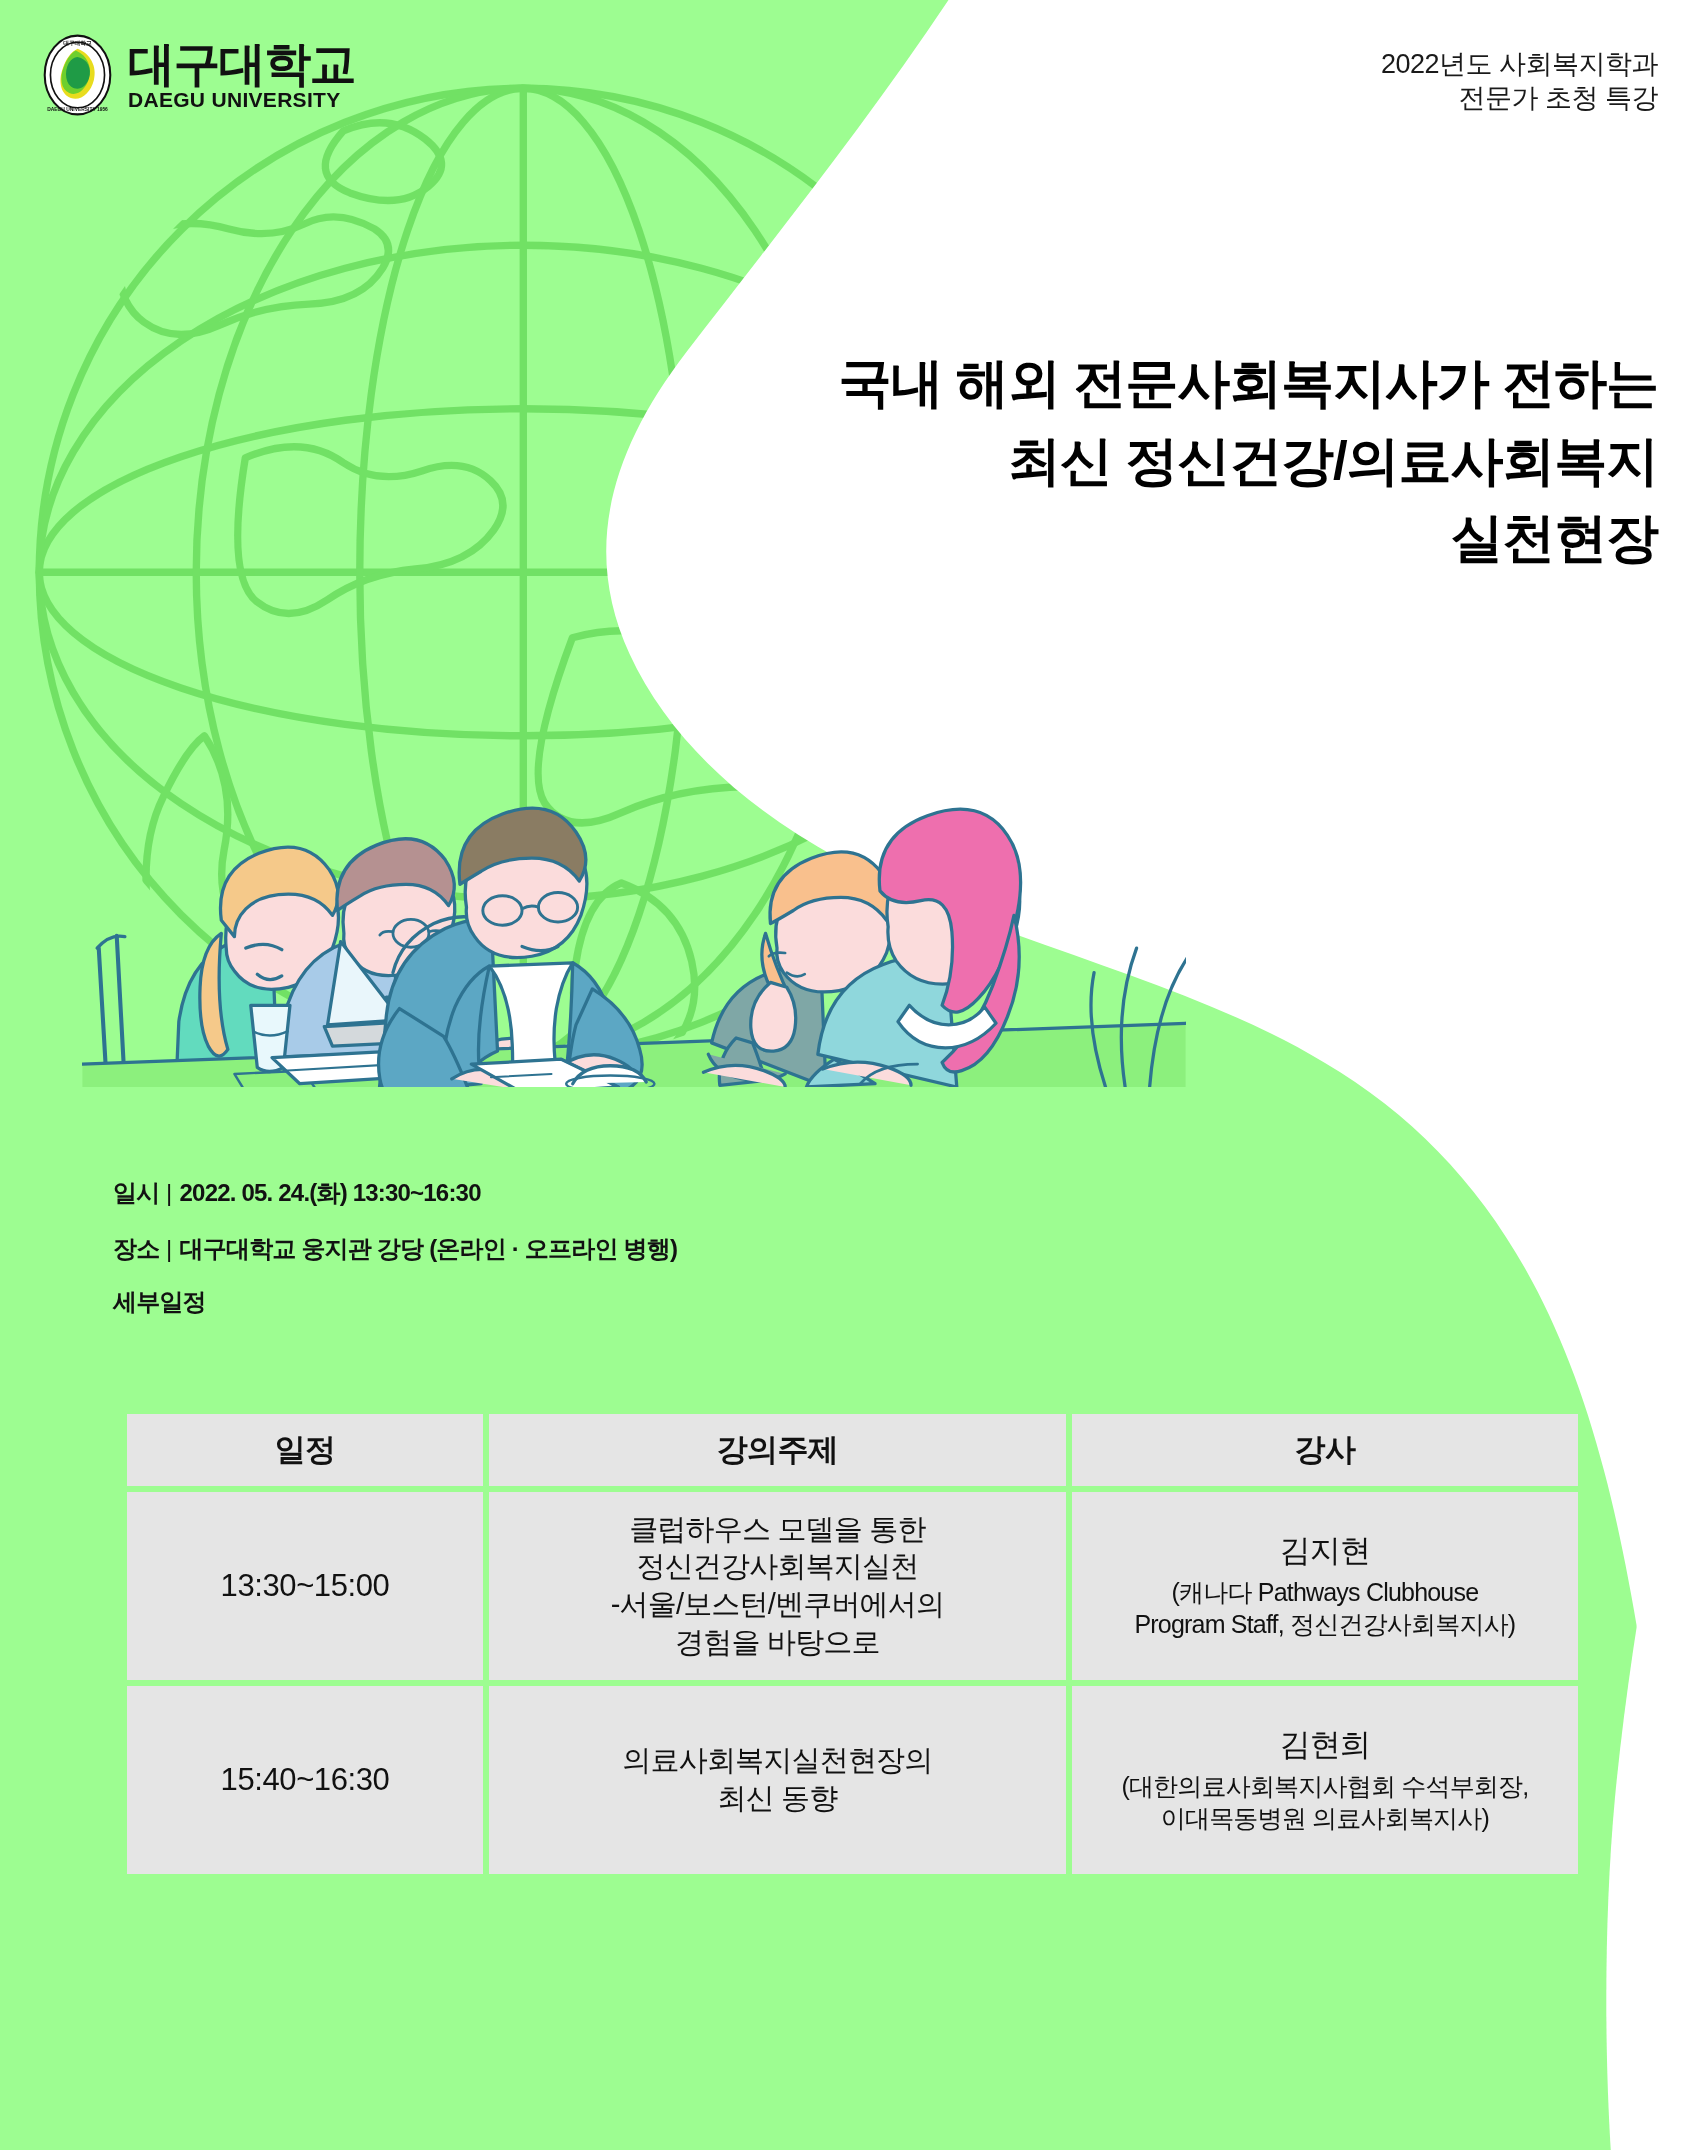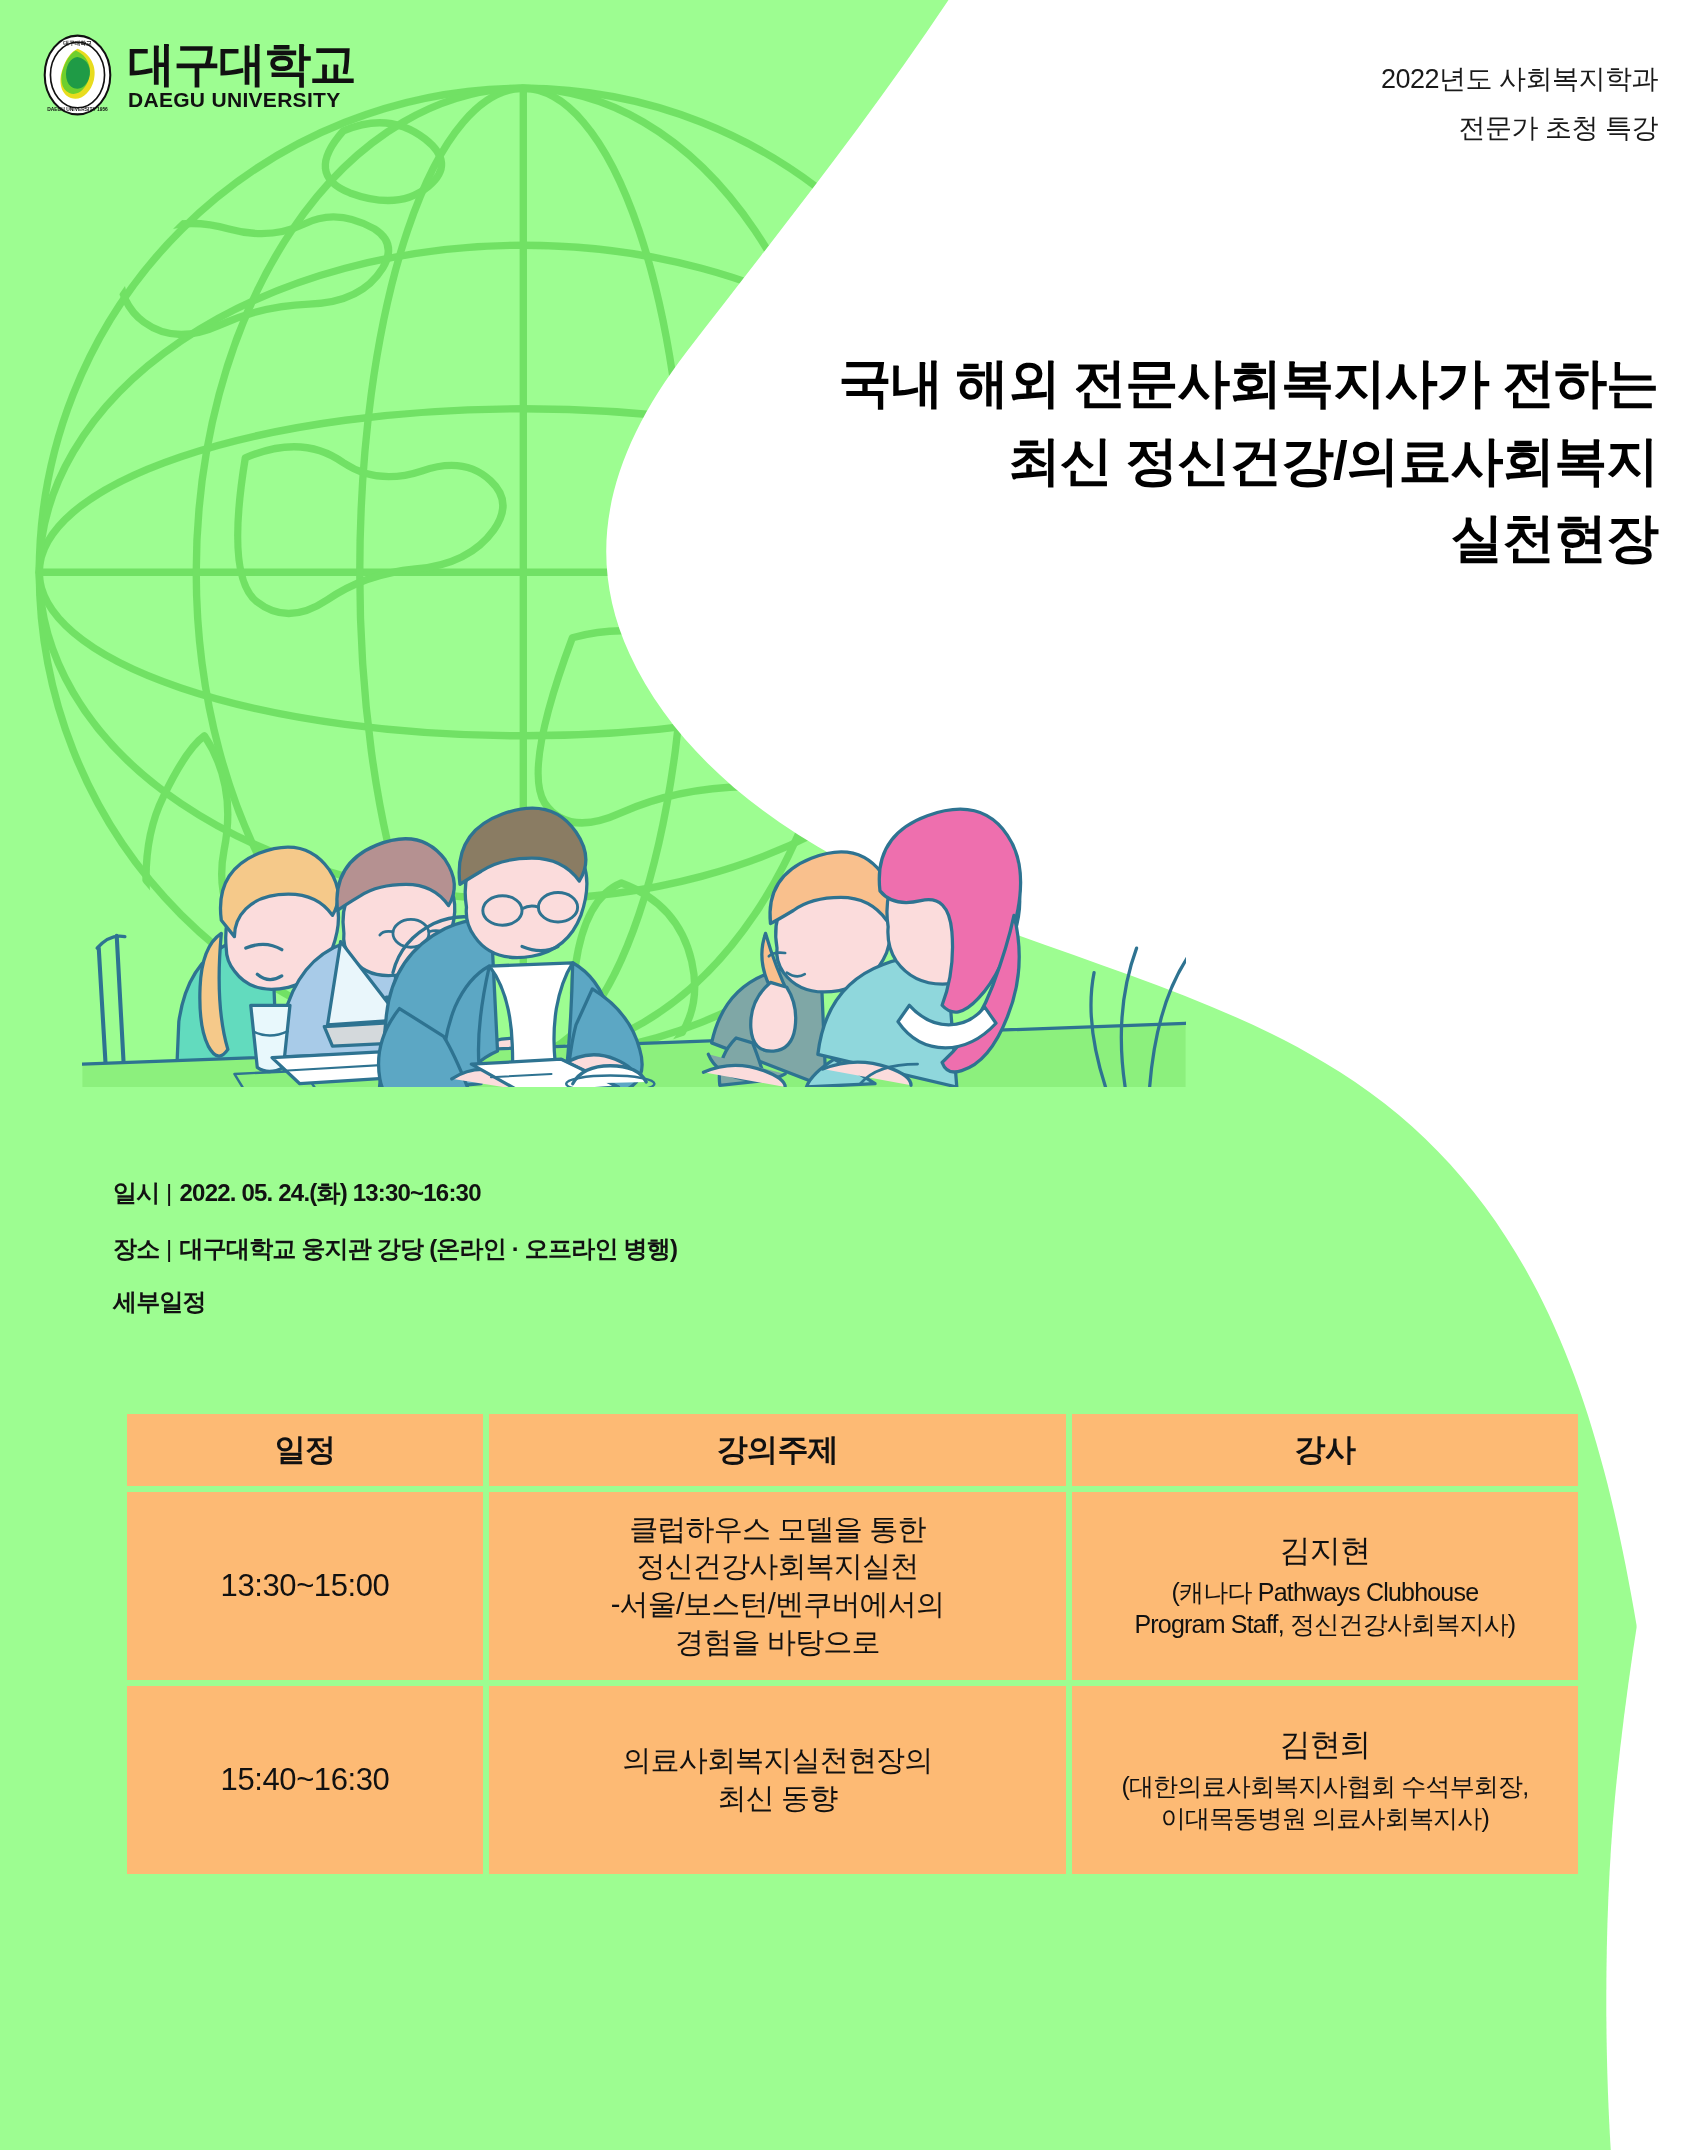--- a/index.html
+++ b/index.html
@@ -65,21 +65,20 @@
     text-align: right;
     z-index: 6;
     line-height: 1.26;
   }
   #eyebrow div {
     font-size: 27px;
     font-weight: 400;
     color: #1a1a1a;
     letter-spacing: -0.5px;
     white-space: nowrap;
-    margin-top: 15px;
   }
 
   
   #title-block {
     position: absolute;
     right: 46px;
     top: 347px;
     text-align: right;
     z-index: 6;
     line-height: 1.34;
@@ -133,21 +132,21 @@
     z-index: 6;
     border-collapse: separate;
     border-spacing: 6.5px 6.5px;
   }
   #schedule-table col.c-time  { width: 360px; }
   #schedule-table col.c-topic { width: 589px; }
   #schedule-table col.c-lect  { width: 515px; }
 
   #schedule-table th,
   #schedule-table td {
-    background: #fdba74;
+    background: #e5e5e5;
     text-align: center;
     vertical-align: middle;
     color: #111111;
     padding: 8.2px 9.8px;
   }
   #schedule-table th {
     height: 72px;
     font-size: 31px;
     font-weight: 700;
     letter-spacing: -0.7px;

